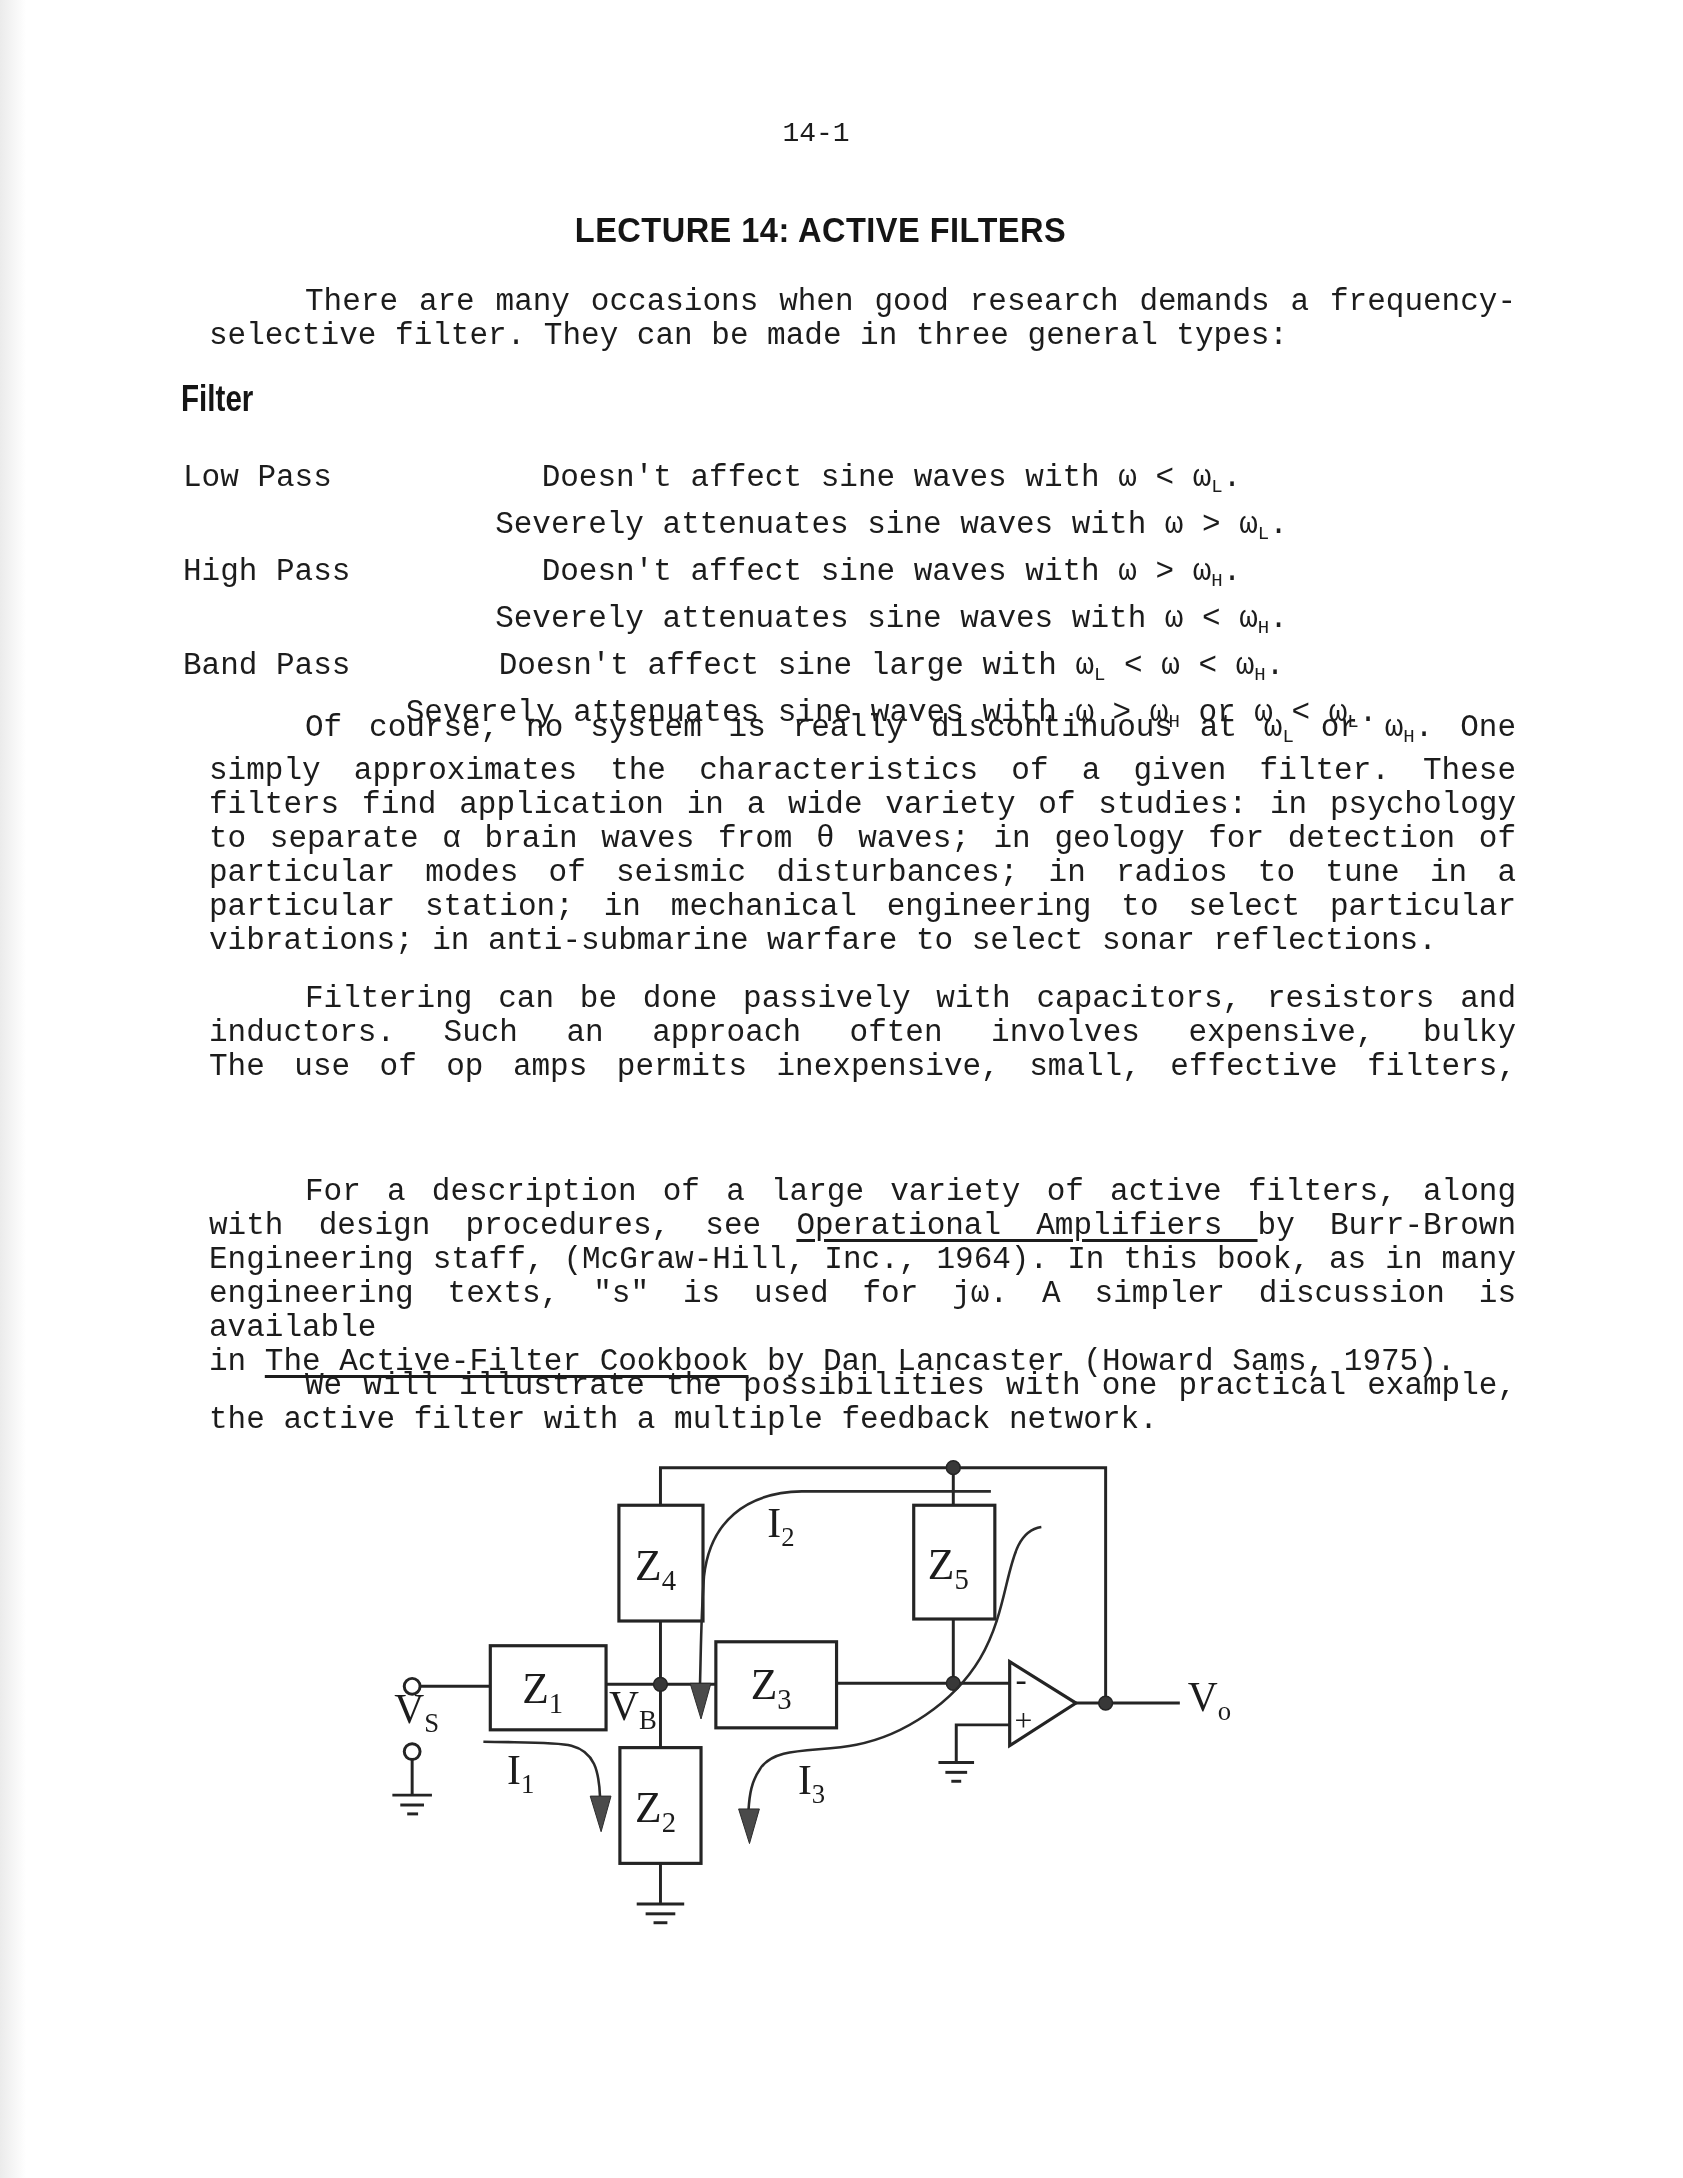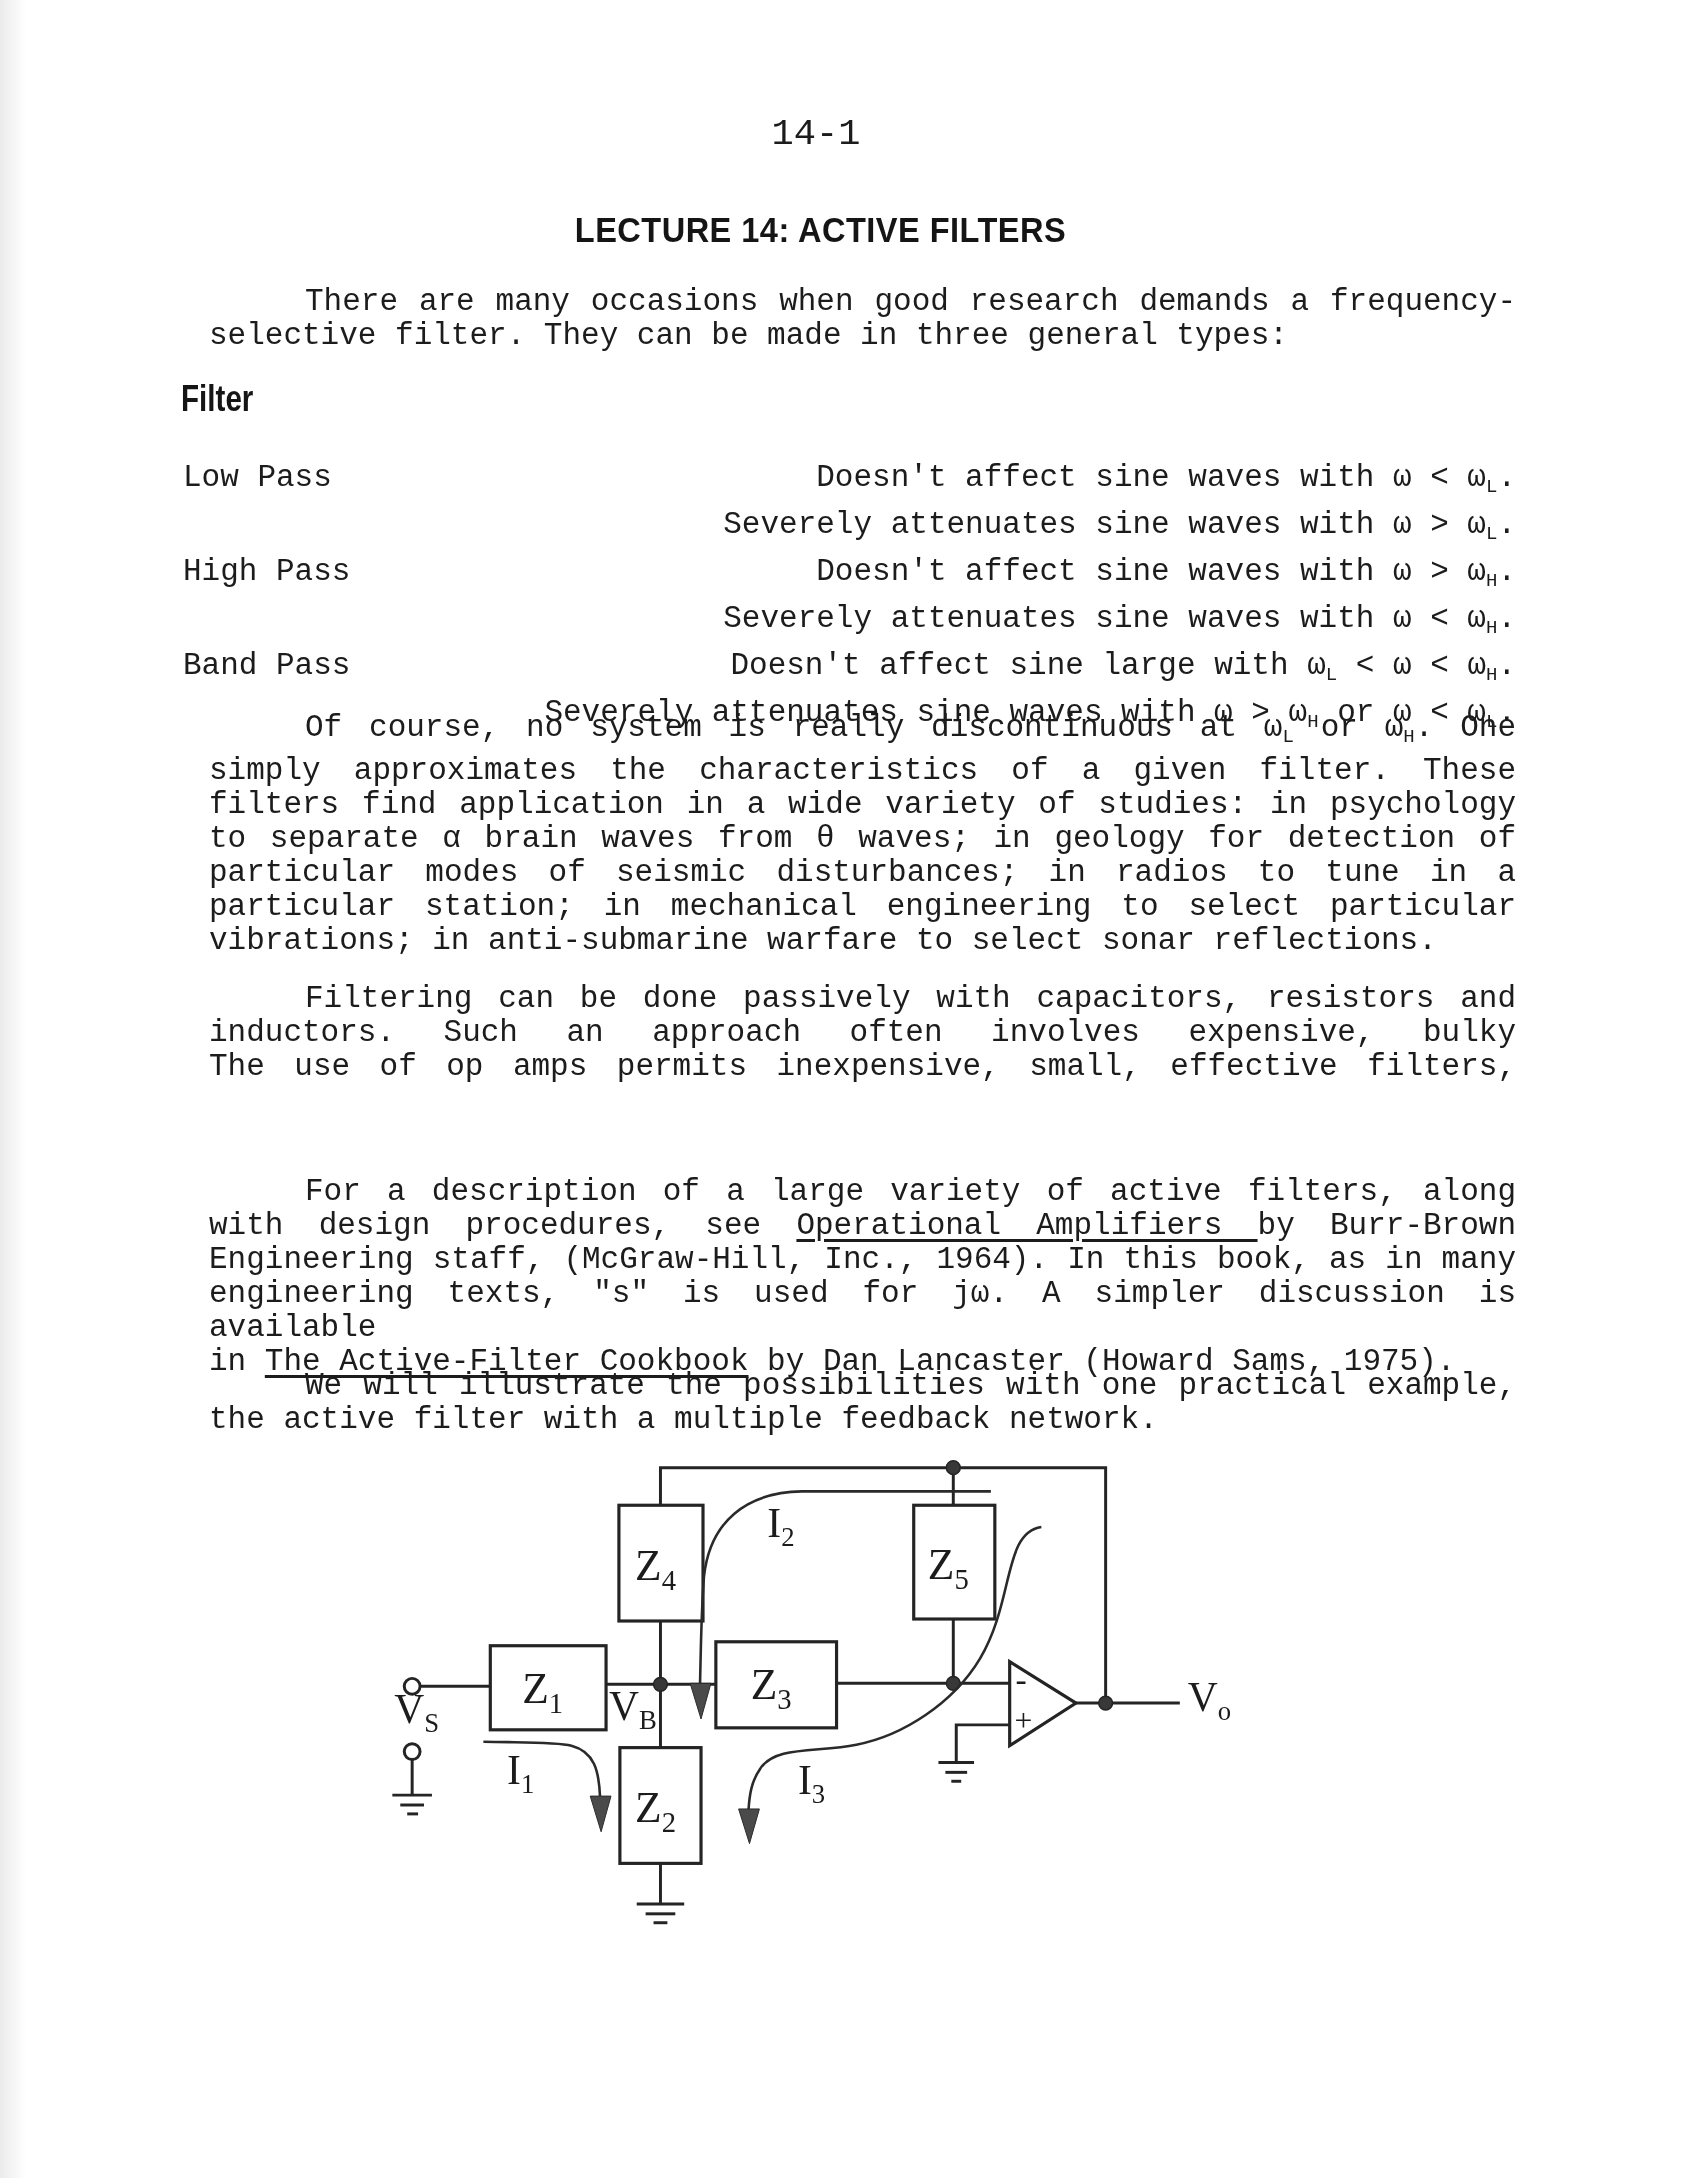--- a/index.html
+++ b/index.html
@@ -4,34 +4,34 @@
 <style>
   html,body{margin:0;padding:0;background:#9a9a9a;}
   .doc{
     position:relative;width:1683px;height:2178px;background:#ffffff;
     font-family:"Liberation Mono","DejaVu Sans Mono",monospace;color:#1c1c1c;
     overflow:hidden;margin:0 auto;
   }
   .scan-edge{position:absolute;left:0;top:0;width:26px;height:2178px;
     background:linear-gradient(90deg,#ebebeb,#ffffff);pointer-events:none;}
   .pagenum{position:absolute;top:117px;left:0;width:1632px;text-align:center;
-    font-size:37px;line-height:34px;}
+    font-size:28px;line-height:34px;}
   .title{position:absolute;top:211px;left:0;width:1641px;text-align:center;
     font-family:"Liberation Sans",sans-serif;font-weight:bold;font-size:35px;line-height:38px;
     transform:scaleX(.93);transform-origin:50% 50%;letter-spacing:0.5px;color:#151515;}
   .heading{position:absolute;top:380px;left:181px;
     font-family:"Liberation Sans",sans-serif;font-weight:bold;font-size:37px;line-height:38px;
     transform:scaleX(.8);transform-origin:0 50%;color:#151515;}
   .block{position:absolute;left:181px;width:1335px;}
   .line{font-size:31px;line-height:34px;text-align:justify;text-align-last:left;margin-left:28px;}
   .line.j{text-align-last:justify;}
   .line.ind{text-indent:96px;}
   .sub{font-size:19px;vertical-align:-6px;}
   .u{text-decoration:underline;text-decoration-thickness:2.5px;text-underline-offset:5px;}
-  .trow{position:relative;font-size:31px;line-height:37px;text-align:right;}
+  .trow{position:relative;font-size:31px;line-height:37px;text-align:center;}
   .tlabel{position:absolute;left:2px;top:0;}
   .tcells{display:inline-block;margin-left:86px;}
   svg text{font-family:"Liberation Serif","DejaVu Serif",serif;fill:#1c1c1c;}
   .wire{stroke:#242424;stroke-width:3;fill:none;}
   .curve{stroke:#2a2a2a;stroke-width:2.6;fill:none;}
   .zbox{fill:#ffffff;stroke:#242424;stroke-width:3.2;}
   .dot{fill:#383838;stroke:#242424;stroke-width:1.5;}
   .term{fill:#ffffff;stroke:#242424;stroke-width:3;}
   .ah{fill:#4a4a4a;stroke:#2a2a2a;stroke-width:1;}
 </style>

